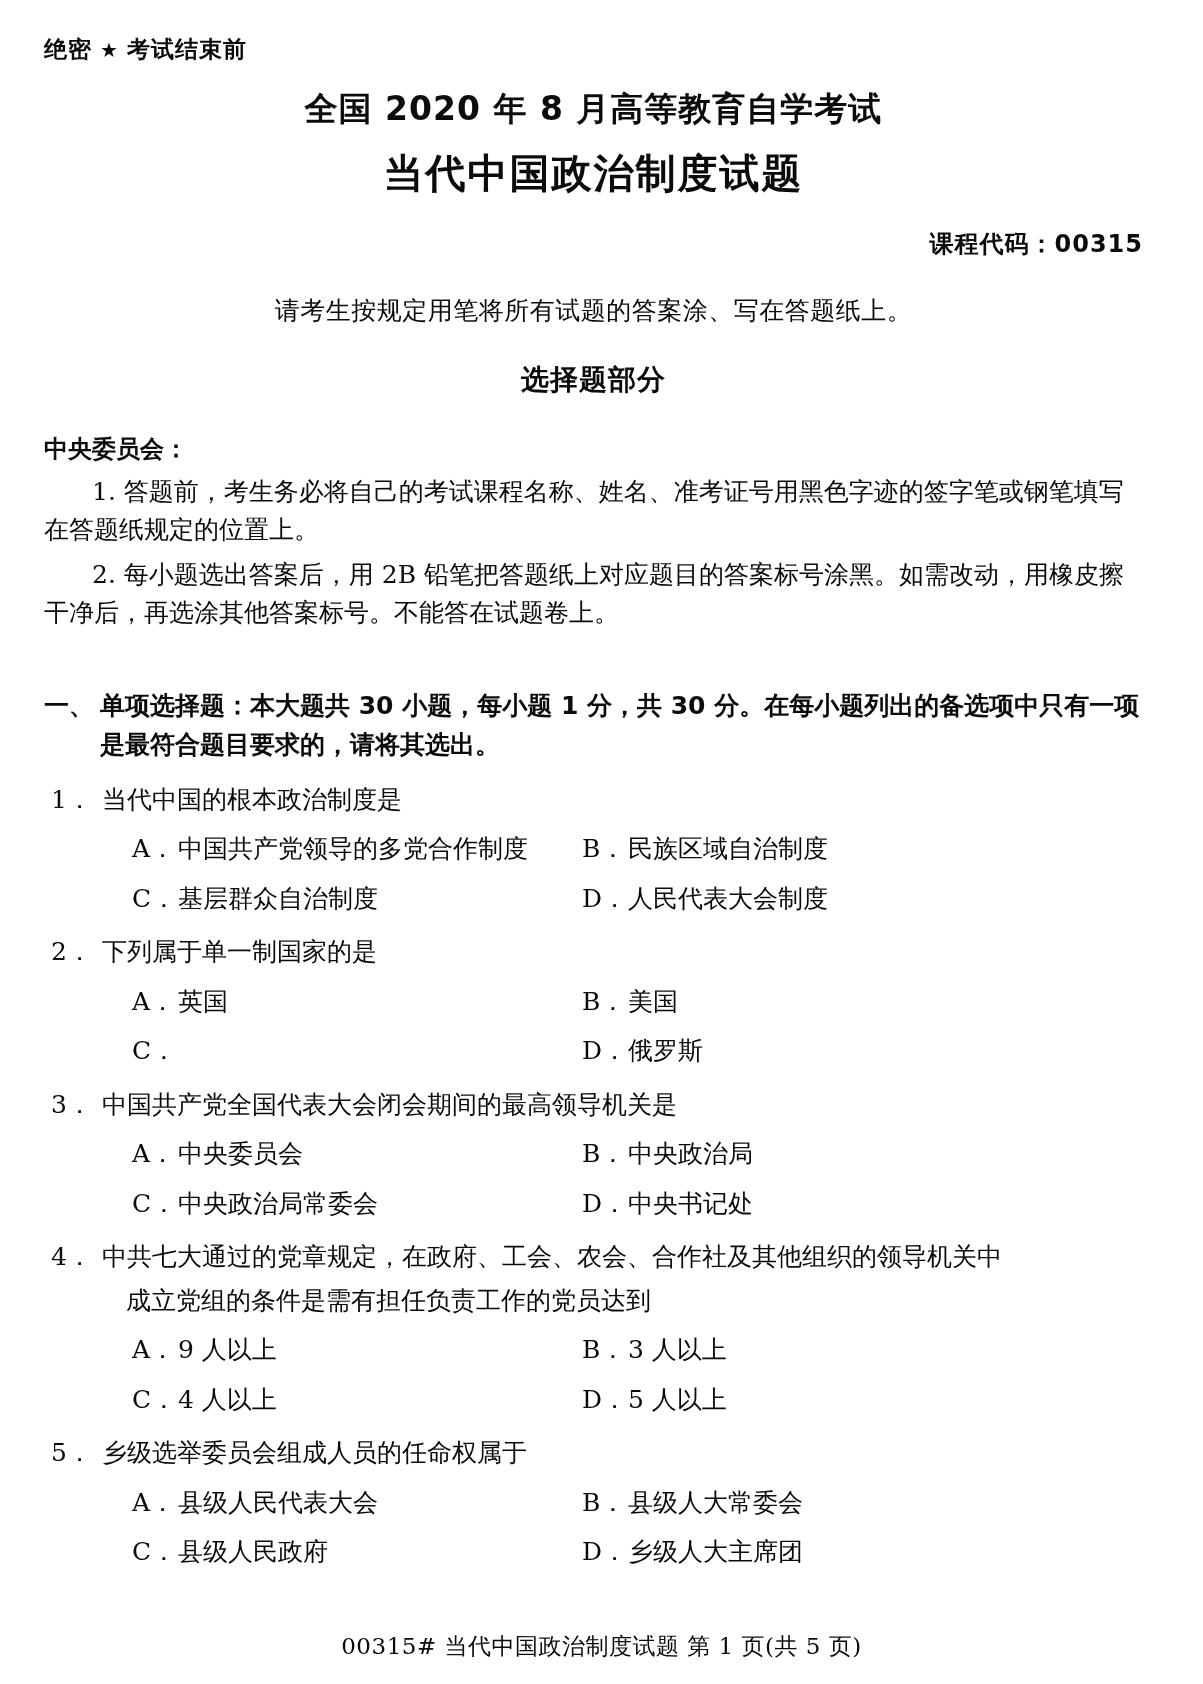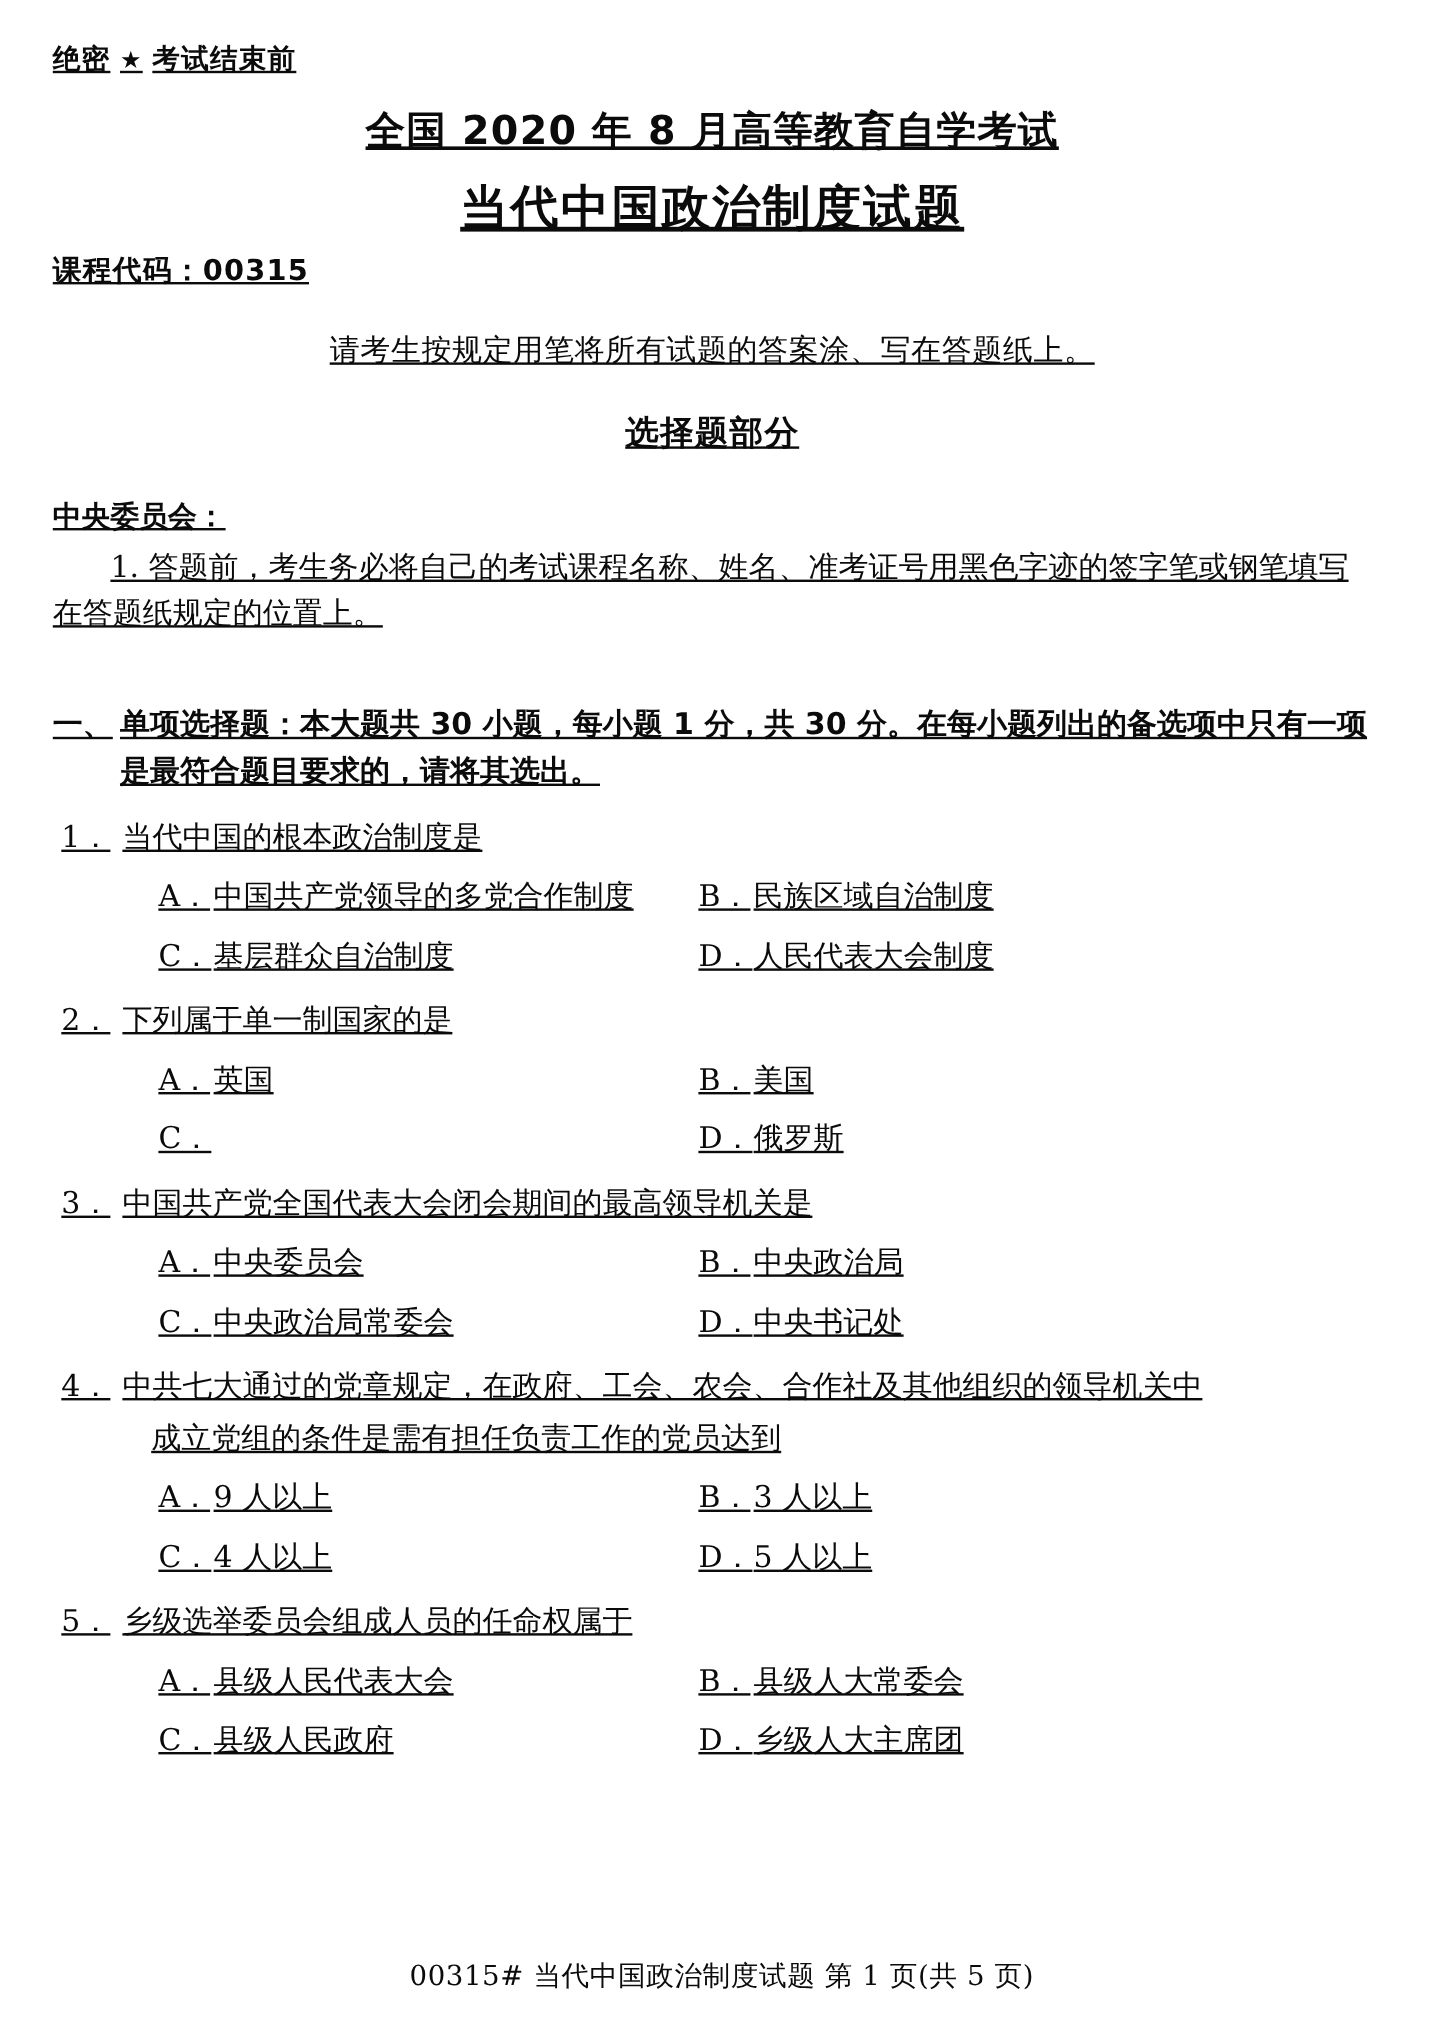--- a/index.html
+++ b/index.html
@@ -13,21 +13,20 @@
     font-family: "DejaVu Serif", "Liberation Serif", serif;
     color: #0b0b0b;
     position: relative;
   }
   .page {
     width: 1203px;
     min-height: 1684px;
     box-sizing: border-box;
     padding: 28px 60px 20px 44px;
     position: relative;
-    text-decoration: underline;
   }
   .secret-line {
     font-size: 23px;
     font-weight: 700;
     letter-spacing: 1px;
     margin: 6px 0 0 0;
     font-family: "DejaVu Sans", "Liberation Sans", sans-serif;
   }
   .secret-line .star {
     font-size: 20px;
@@ -43,24 +42,24 @@
   }
   .title-2 {
     text-align: center;
     font-size: 40px;
     font-weight: 700;
     margin-top: 14px;
     letter-spacing: 2px;
     font-family: "DejaVu Sans", "Liberation Sans", sans-serif;
   }
   .course-code {
-    text-align: left;
+    text-align: right;
     font-size: 24px;
     font-weight: 700;
-    margin-top: 8px;
+    margin-top: 27px;
     letter-spacing: 1px;
     font-family: "DejaVu Sans", "Liberation Sans", sans-serif;
   }
   .instruction {
     text-align: center;
     font-size: 25px;
     margin-top: 34px;
     letter-spacing: 0.5px;
   }
   .section-title {
@@ -167,20 +166,21 @@
   <div class="title-1">全国 2020 年 8 月高等教育自学考试</div>
   <div class="title-2">当代中国政治制度试题</div>
   <div class="course-code">课程代码：00315</div>
 
   <div class="instruction">请考生按规定用笔将所有试题的答案涂、写在答题纸上。</div>
 
   <div class="section-title">选择题部分</div>
 
   <div class="notice-head">中央委员会：</div>
   <div class="notice-item">1. 答题前，考生务必将自己的考试课程名称、姓名、准考证号用黑色字迹的签字笔或钢笔填写在答题纸规定的位置上。</div>
+  <div class="notice-item">2. 每小题选出答案后，用 2B 铅笔把答题纸上对应题目的答案标号涂黑。如需改动，用橡皮擦干净后，再选涂其他答案标号。不能答在试题卷上。</div>
 
   <div class="big-q-head">
     <span class="num">一、</span>
     <span class="body">单项选择题：本大题共 30 小题，每小题 1 分，共 30 分。在每小题列出的备选项中只有一项是最符合题目要求的，请将其选出。</span>
   </div>
 
   <div class="question">
     <div class="q-stem">
       <span class="qnum">1．</span>
       <span class="qtext">当代中国的根本政治制度是</span>

